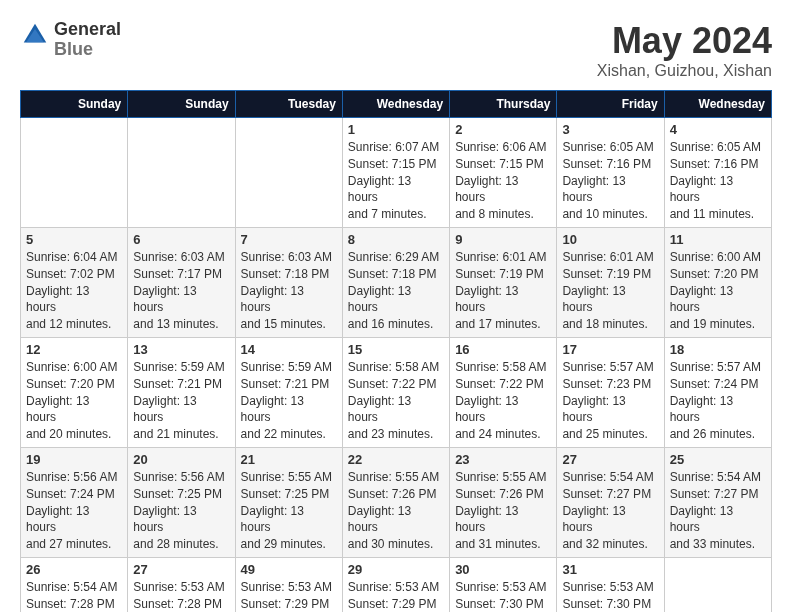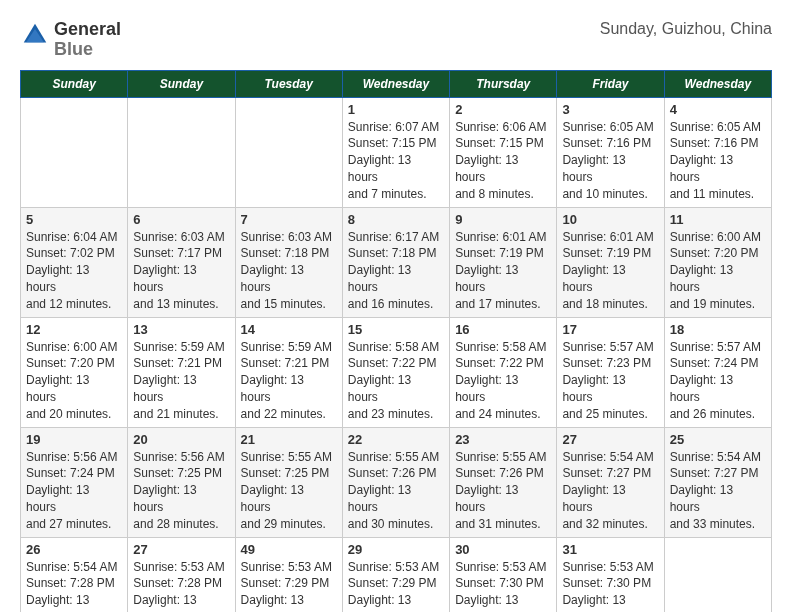--- a/index.html
+++ b/index.html
@@ -50,27 +50,26 @@
     .location {
       font-size: 16px;
       color: #555;
     }
     .calendar-table {
       width: 100%;
       border-collapse: collapse;
       font-size: 11px;
     }
     .calendar-table th {
-      background-color: #14532d;
+      background-color: #0f172a;
       color: #fff;
-      text-align: center;
+      text-align: right;
       padding: 6px 6px;
       font-size: 12px;
       border: 1px solid #1a5fa8;
-      font-style: italic;
     }
     .calendar-table td {
       border: 1px solid #ccc;
       vertical-align: top;
       padding: 4px 5px;
       height: 80px;
       width: calc(100% / 7);
       background: #fff;
     }
     .calendar-table tr:nth-child(even) td {
@@ -99,21 +98,22 @@
     <svg class="logo-icon" viewBox="0 0 40 40">
       <polygon points="20,5 35,30 5,30" fill="#1a5fa8"></polygon>
       <polygon points="20,12 32,30 8,30" fill="#4a90d9" opacity="0.5"></polygon>
     </svg>
     <div class="logo-text">
       <span class="logo-general">General</span>
       <span class="logo-blue">Blue</span>
     </div>
   </div>
   <div class="title-area">
-    <div class="location">Sunday, Guizhou, China</div>
+    <div class="month-title">May 2024</div>
+    <div class="location">Xishan, Guizhou, Xishan</div>
   </div>
 </div>
 
 <table class="calendar-table">
   <thead>
     <tr id="weekday-header">
     <th>Sunday</th>
         <th>Sunday</th>
         <th>Tuesday</th>
         <th>Wednesday</th>
@@ -173,21 +173,21 @@
         </td>
         <td>
           <div class="day-number">7</div>
           <div class="day-info" style="white-space: pre-line;">Sunrise: 6:03 AM
 Sunset: 7:18 PM
 Daylight: 13 hours
 and 15 minutes.</div>
         </td>
         <td>
           <div class="day-number">8</div>
-          <div class="day-info" style="white-space: pre-line;">Sunrise: 6:17 AM
+          <div class="day-info" style="white-space: pre-line;">Sunrise: 6:29 AM
 Sunset: 7:18 PM
 Daylight: 13 hours
 and 16 minutes.</div>
         </td>
         <td>
           <div class="day-number">9</div>
           <div class="day-info" style="white-space: pre-line;">Sunrise: 6:01 AM
 Sunset: 7:19 PM
 Daylight: 13 hours
 and 17 minutes.</div>

